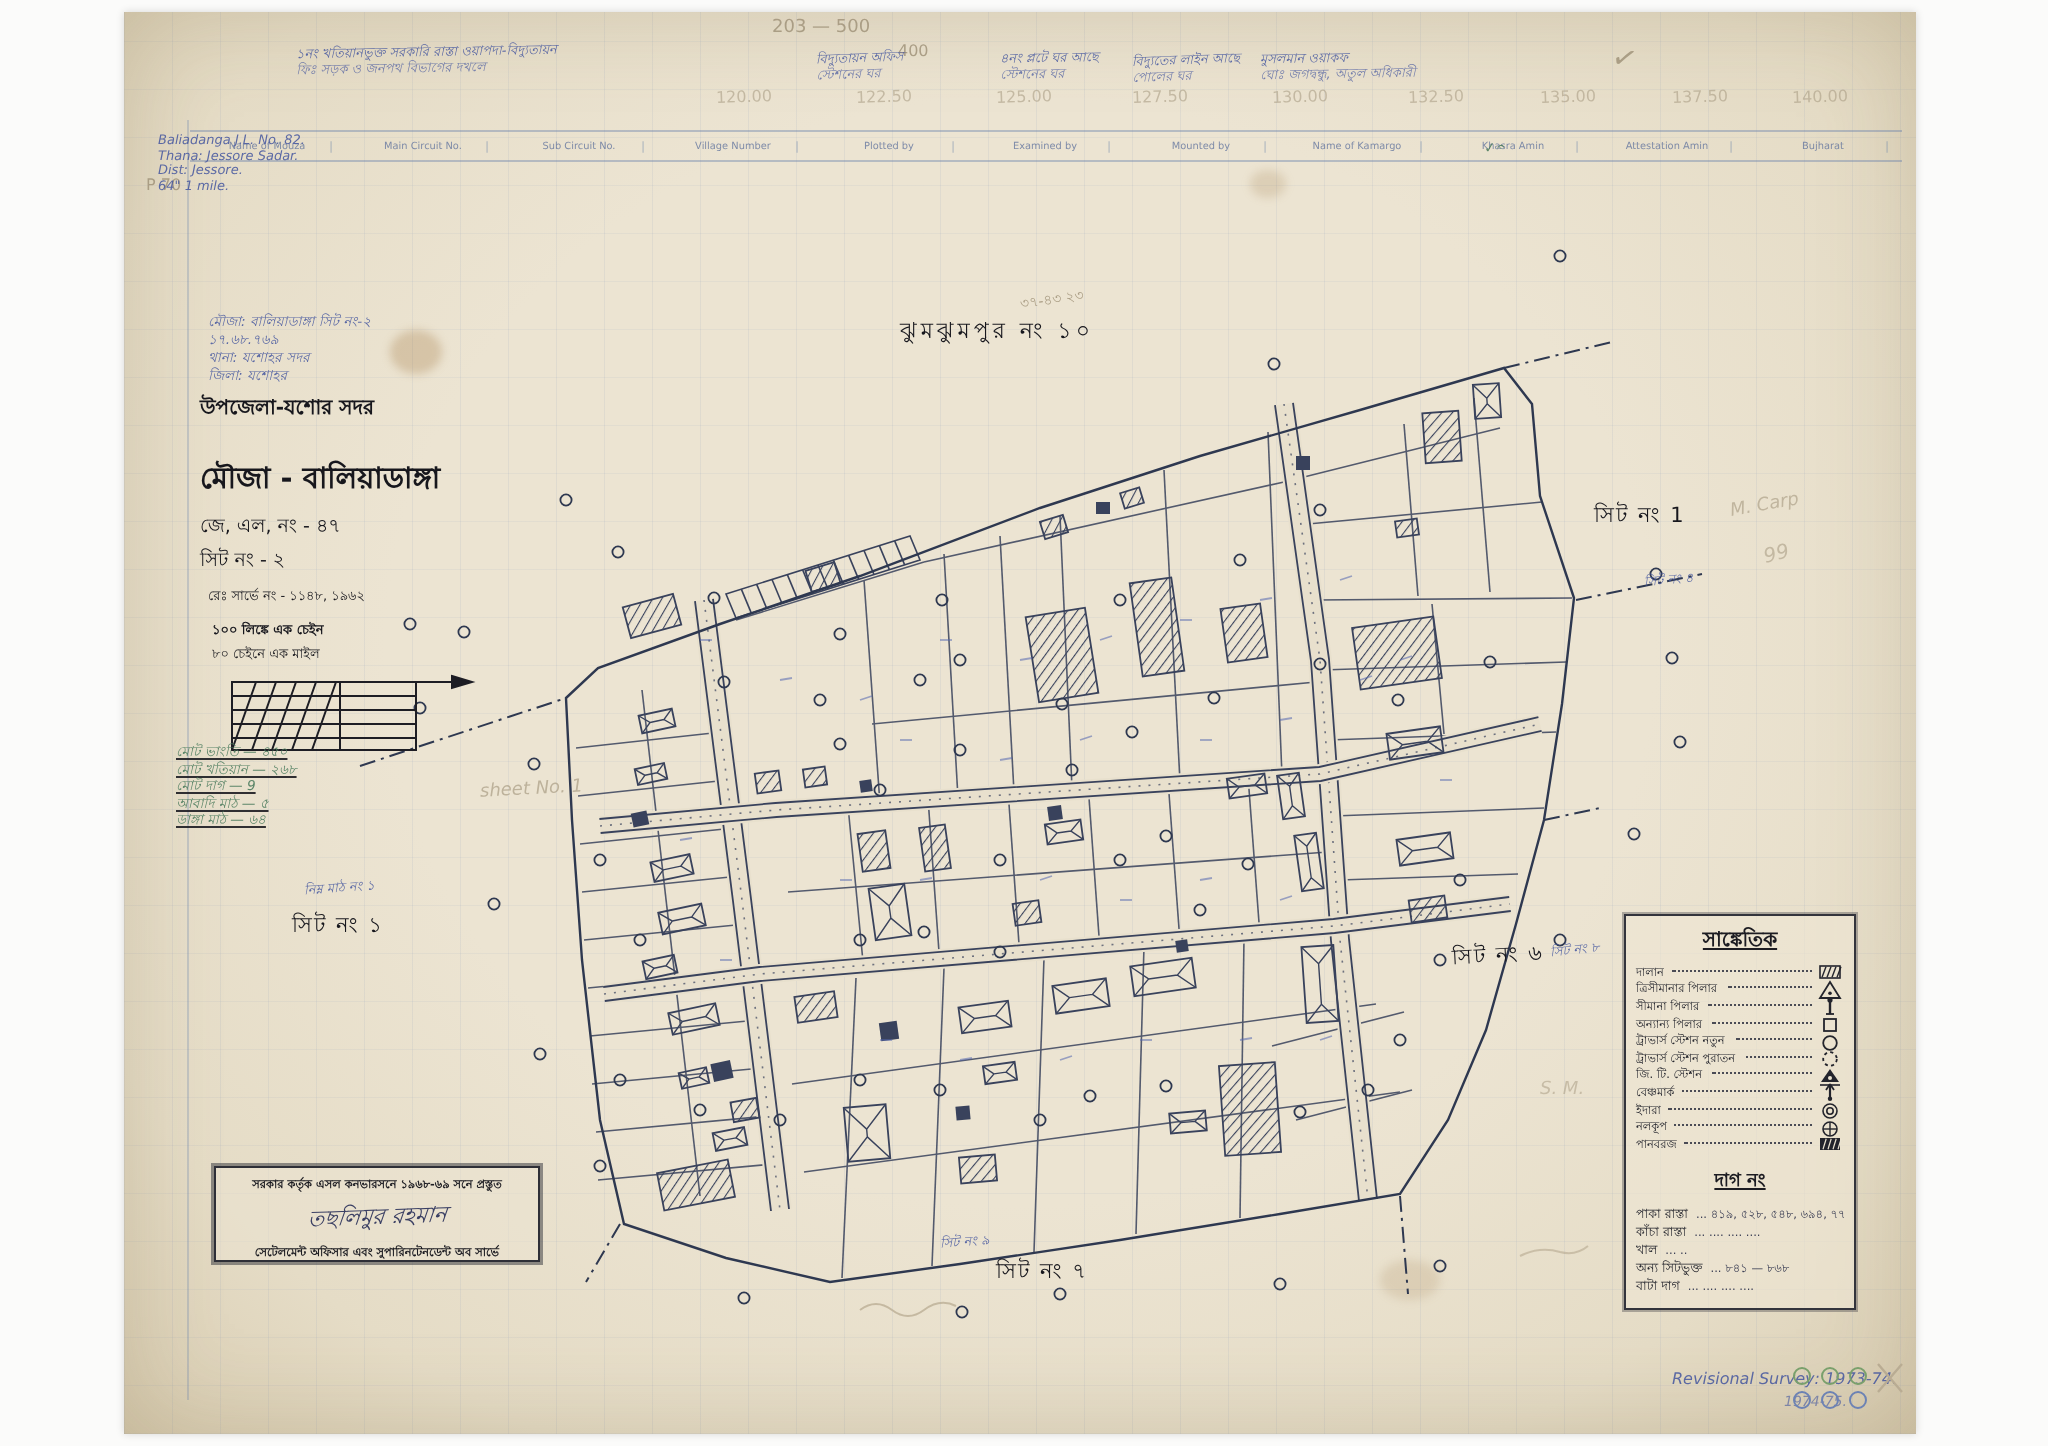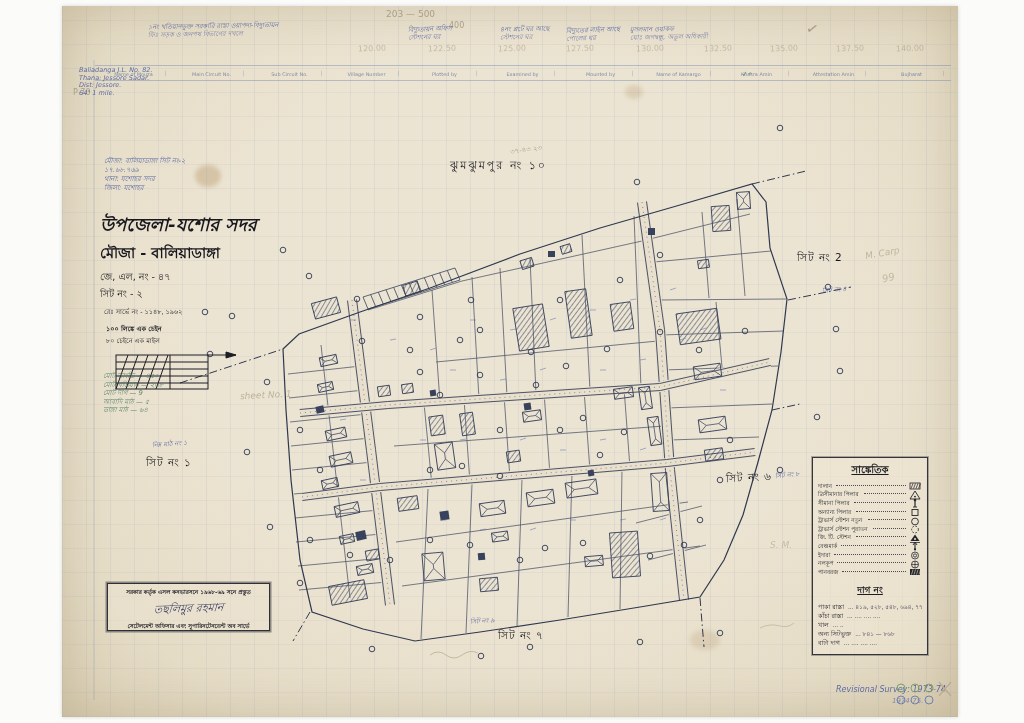--- a/index.html
+++ b/index.html
@@ -457,22 +457,22 @@
 <div id="coordrow"></div>
 <div class="abs green" style="left:742px;top:70px;font-size:7px;transform:rotate(-6deg);">✓𝄐</div>
 
 <div class="abs" style="left:100px;top:157px;width:180px;">
   <div id="titlehw" style="line-height:9px;margin-left:4px;">
       <div class="hw" style="font-size: 6.8px;">মৌজা: বালিয়াডাঙ্গা সিট নং-২</div>
       <div class="hw" style="font-size: 6.8px;">১৭.৬৮.৭৬৯</div>
       <div class="hw" style="font-size: 6.8px;">থানা: যশোহর সদর</div>
       <div class="hw" style="font-size: 6.8px;">জিলা: যশোহর</div>
     </div>
-  <div class="ink tb" style="font-size:18px;font-weight:bold;margin-top:18px;font-style:italic;">উপজেলা-যশোর সদর</div>
-  <div class="ink tb" style="font-size:14.5px;font-weight:bold;margin-top:0;">মৌজা - বালিয়াডাঙ্গা</div>
+  <div class="ink tb" style="font-size:10px;font-weight:bold;margin-top:3px;">উপজেলা-যশোর সদর</div>
+  <div class="ink tb" style="font-size:14.5px;font-weight:bold;margin-top:15px;">মৌজা - বালিয়াডাঙ্গা</div>
   <div class="ink tb" style="font-size:9.5px;margin-top:4px;">জে, এল, নং - ৪৭</div>
   <div class="ink tb" style="font-size:9.5px;margin-top:2px;">সিট নং - ২</div>
   <div class="ink tb" style="font-size:6.5px;margin-top:5px;margin-left:4px;">রেঃ সার্ভে নং - ১১৪৮, ১৯৬২</div>
   <div class="ink tb" style="font-size:6.5px;font-weight:bold;margin-top:6px;margin-left:6px;">১০০ লিঙ্কে এক চেইন</div>
   <div class="ink tb" style="font-size:6.5px;font-weight:normal;margin-top:1px;margin-left:6px;">৮০ চেইনে এক মাইল</div>
   <svg width="130" height="48" style="margin-top:2px;margin-left:14px;">
     <g stroke="#1d1d24" stroke-width="1" fill="none">
       <rect x="2" y="6" width="92" height="34"></rect>
       <line x1="2" y1="13" x2="94" y2="13"></line>
         <line x1="2" y1="20" x2="94" y2="20"></line>
@@ -483,36 +483,36 @@
         <line x1="12" y1="40" x2="24" y2="6"></line>
       <line x1="22" y1="40" x2="34" y2="6"></line>
         <line x1="32" y1="40" x2="44" y2="6"></line>
       <line x1="42" y1="40" x2="54" y2="6"></line>
       <line x1="94" y1="6" x2="122" y2="6"></line>
       <path d="M112,3 l10,3 l-10,3 z" fill="#1d1d24"></path>
     </g>
   </svg>
 </div>
 
-<div class="abs" style="left:103px;top:372px;line-height:8.5px;" id="greennotes">
+<div class="abs" style="left:88px;top:372px;line-height:8.5px;text-decoration:underline;" id="greennotes">
     <div class="green" style="font-size: 6.8px;">মোট ভাংতি — ৪৫০</div>
     <div class="green" style="font-size: 6.8px;">মোট খতিয়ান — ২৬৮</div>
     <div class="green" style="font-size: 6.8px;">মোট দাগ — 9</div>
     <div class="green" style="font-size: 6.8px;">আবাদি মাঠ — ৫</div>
     <div class="green" style="font-size: 6.8px;">ডাঙ্গা মাঠ — ৬৪</div>
   </div>
 <div class="abs pencil" style="left:240px;top:390px;font-size:9px;font-style:italic;transform:rotate(-3deg);opacity:.65;">sheet No. 1</div>
 
 <div class="abs ink tb" style="left:450px;top:157px;font-size:11px;letter-spacing:2px;">ঝুমঝুমপুর নং ১০</div>
 <div class="abs pencil" style="left:510px;top:144px;font-size:7px;transform:rotate(-8deg);">৩৭-৪৩ ২৩</div>
 
 <div class="abs ink tb" style="left:146px;top:455px;font-size:10.5px;letter-spacing:1px;">সিট নং ১</div>
 <div class="abs hw" style="left:152px;top:439px;font-size:6.5px;transform:rotate(-4deg);">নিম্ন মাঠ নং ১</div>
 
-<div class="abs ink tb" style="left:797px;top:250px;font-size:10.5px;letter-spacing:1px;">সিট নং 2</div>
+<div class="abs ink tb" style="left:797px;top:250px;font-size:10.5px;letter-spacing:1px;">সিট নং 1</div>
 <div class="abs hw" style="left:822px;top:285px;font-size:6.5px;transform:rotate(-5deg);">সিট নং ৪</div>
 <div class="abs pencil" style="left:865px;top:248px;font-size:9px;font-style:italic;transform:rotate(-10deg);opacity:.6;">M. Carp</div>
 <div class="abs pencil" style="left:882px;top:272px;font-size:10px;font-style:italic;transform:rotate(-14deg);opacity:.55;">99</div>
 
 <div class="abs ink tb" style="left:726px;top:470px;font-size:10.5px;letter-spacing:1px;transform:rotate(-3deg);">সিট নং ৬</div>
 <div class="abs hw" style="left:775px;top:470px;font-size:6.5px;transform:rotate(-6deg);">সিট নং ৮</div>
 <div class="abs pencil" style="left:770px;top:540px;font-size:9px;font-style:italic;opacity:.5;">S. M.</div>
 
 <div class="abs ink tb" style="left:498px;top:628px;font-size:10.5px;letter-spacing:1px;">সিট নং ৭</div>
 <div class="abs hw" style="left:470px;top:616px;font-size:6.5px;transform:rotate(-4deg);">সিট নং ৯</div>

